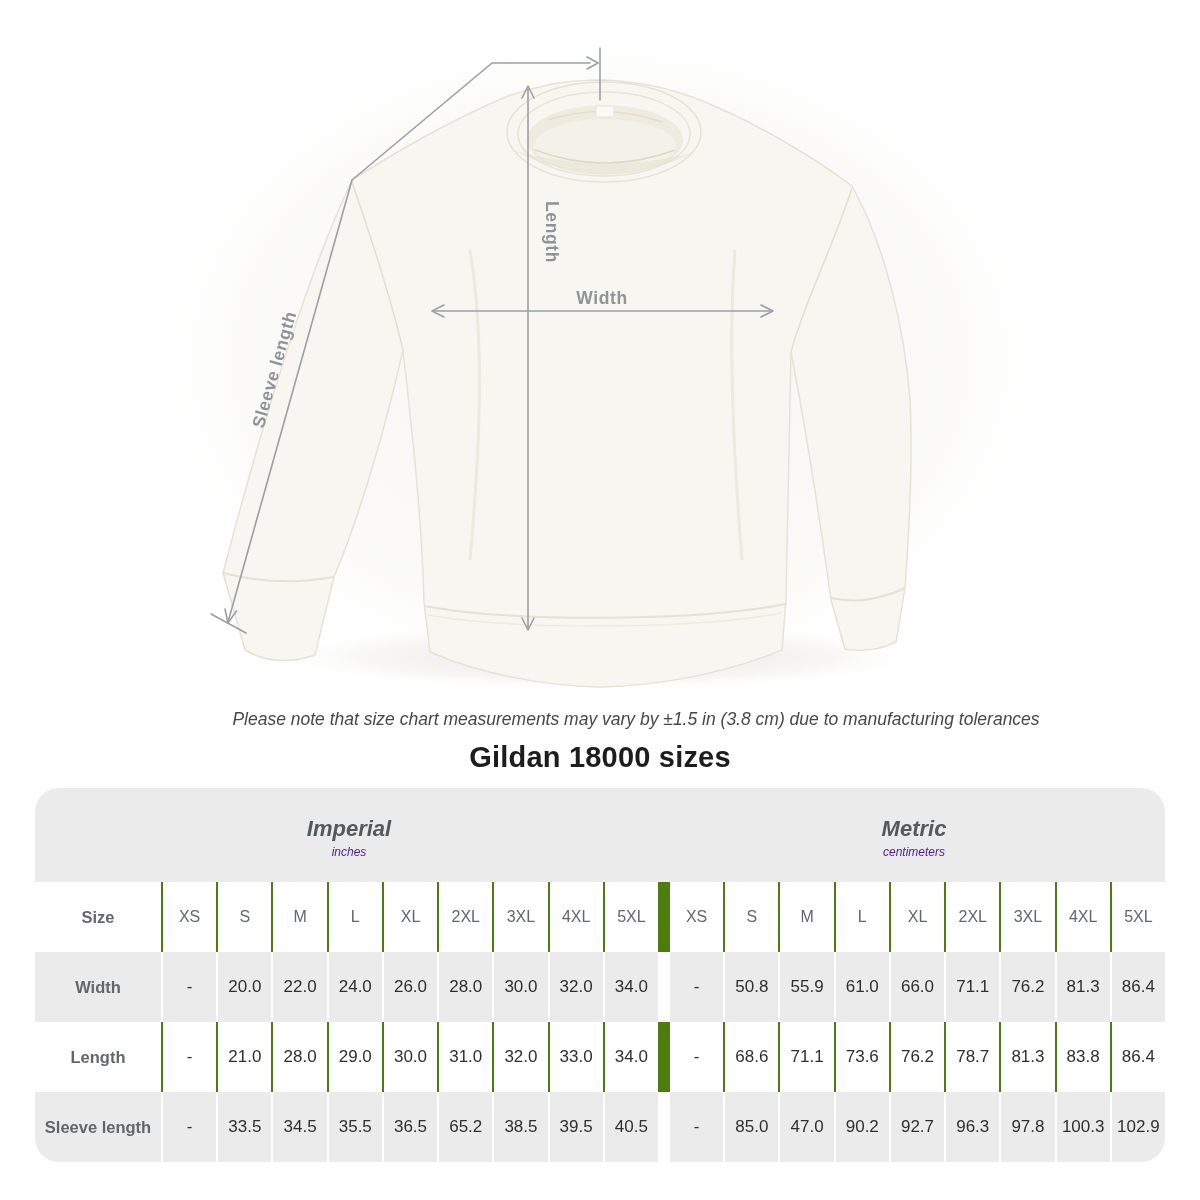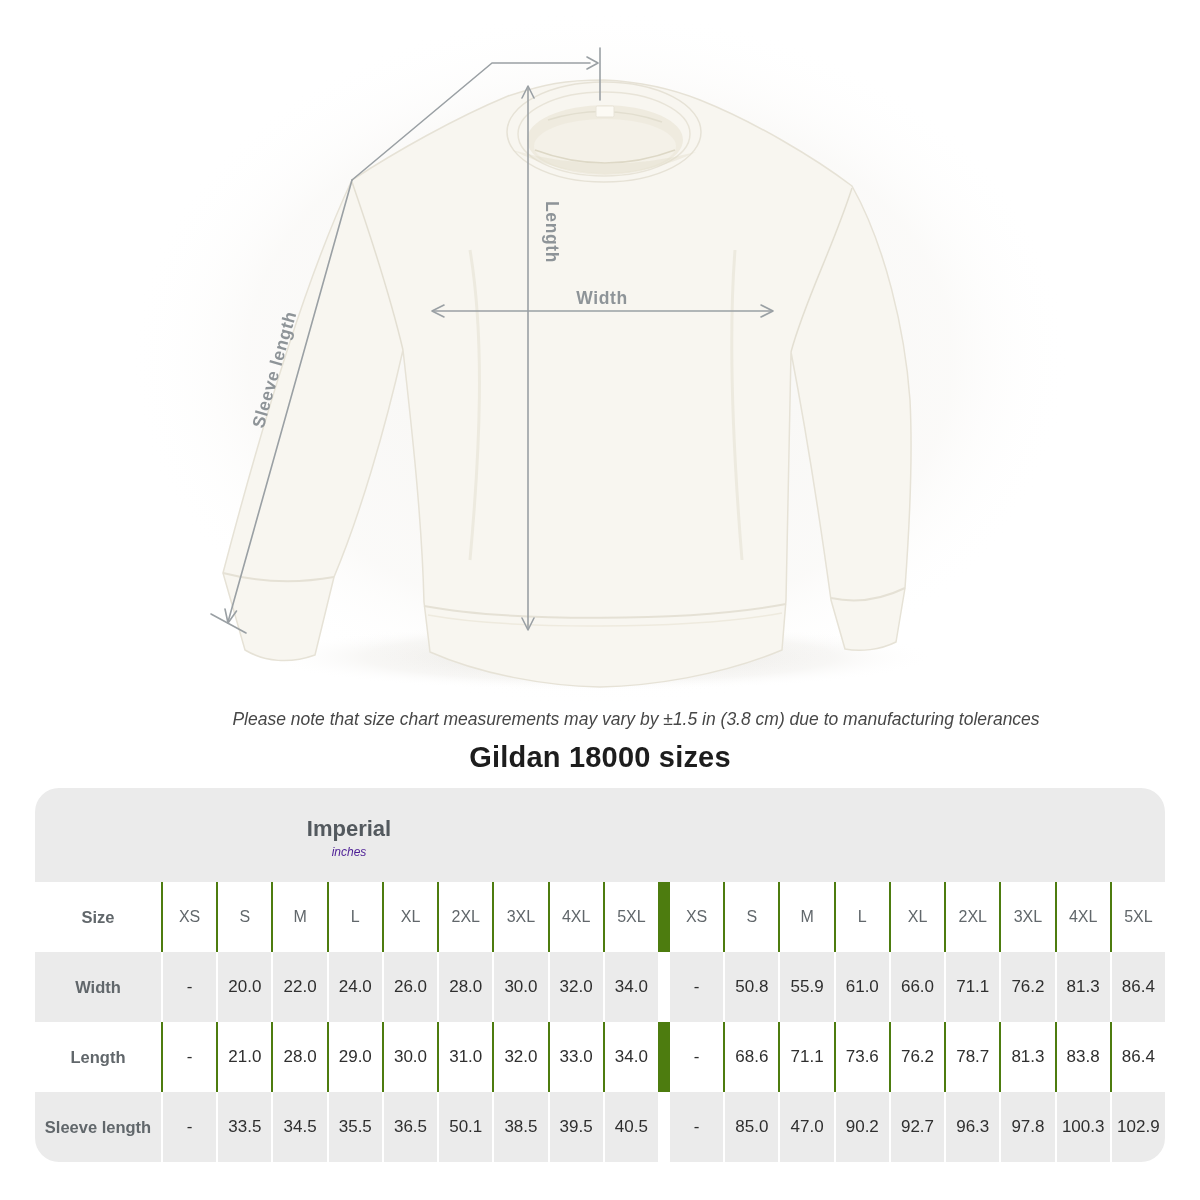--- a/index.html
+++ b/index.html
@@ -10,21 +10,21 @@
          font-size:29px;font-weight:bold;color:#1d1d1d;letter-spacing:.2px;}
   .note{position:absolute;top:709px;left:0;width:100%;text-align:center;
         font-style:italic;font-size:17.5px;color:#474747;margin-left:36px;}
   .size-table{position:absolute;left:35px;top:788px;width:1130px;height:374px;
               border-radius:24px;overflow:hidden;}
   .band{height:94px;background:#ebebeb;display:flex;}
   .band-half{display:flex;flex-direction:column;justify-content:center;align-items:center;
              gap:3px;padding-top:4px;}
   .band-half.imperial{width:628px;}
   .band-half.metric{flex:1;}
-  .unit-label{font-size:22px;font-weight:bold;color:#53595e;}
+  .unit-label{font-size:22px;font-weight:bold;font-style:italic;color:#53595e;}
   .unit-sub{font-size:12px;font-style:italic;color:#4c1d95;}
   .trow{display:grid;grid-template-columns:126px repeat(9,1fr) 8px repeat(9,1fr);
         column-gap:2px;height:70px;}
   .trow.graybg{background:#ffffff;}
   .trow.graybg .cell{background:#ebebeb;}
   .trow.whitebg{background:#4d7c0f;}
   .trow.whitebg .cell{background:#ffffff;}
   .cell{display:flex;align-items:center;justify-content:center;}
   .gapcell{background:transparent;}
   .label-cell{font-weight:bold;color:#61676b;font-size:16.5px;}
@@ -133,20 +133,24 @@
 
   <div class="title">Gildan 18000 sizes</div>
   <div class="note">Please note that size chart measurements may vary by ±1.5 in (3.8 cm) due to manufacturing tolerances</div>
 
   <div class="size-table">
     <div class="band">
       <div class="band-half imperial">
         <div class="unit-label">Imperial</div>
         <div class="unit-sub">inches</div>
       </div>
+      <div class="band-half metric">
+        <div class="unit-label">Metric</div>
+        <div class="unit-sub">centimeters</div>
+      </div>
     </div>
     <div class="trow whitebg" id="row-size">
         <div class="cell label-cell">Size</div>
         <div class="cell head-cell">XS</div>
         <div class="cell head-cell">S</div>
         <div class="cell head-cell">M</div>
         <div class="cell head-cell">L</div>
         <div class="cell head-cell">XL</div>
         <div class="cell head-cell">2XL</div>
         <div class="cell head-cell">3XL</div>
@@ -208,21 +212,21 @@
           <div class="cell val-cell">83.8</div>
           <div class="cell val-cell">86.4</div>
         </div>
         <div class="trow graybg">
           <div class="cell label-cell">Sleeve length</div>
           <div class="cell val-cell">-</div>
           <div class="cell val-cell">33.5</div>
           <div class="cell val-cell">34.5</div>
           <div class="cell val-cell">35.5</div>
           <div class="cell val-cell">36.5</div>
-          <div class="cell val-cell">50.1</div>
+          <div class="cell val-cell">65.2</div>
           <div class="cell val-cell">38.5</div>
           <div class="cell val-cell">39.5</div>
           <div class="cell val-cell">40.5</div>
           <div class="gapcell"></div>
           <div class="cell val-cell">-</div>
           <div class="cell val-cell">85.0</div>
           <div class="cell val-cell">47.0</div>
           <div class="cell val-cell">90.2</div>
           <div class="cell val-cell">92.7</div>
           <div class="cell val-cell">96.3</div>

